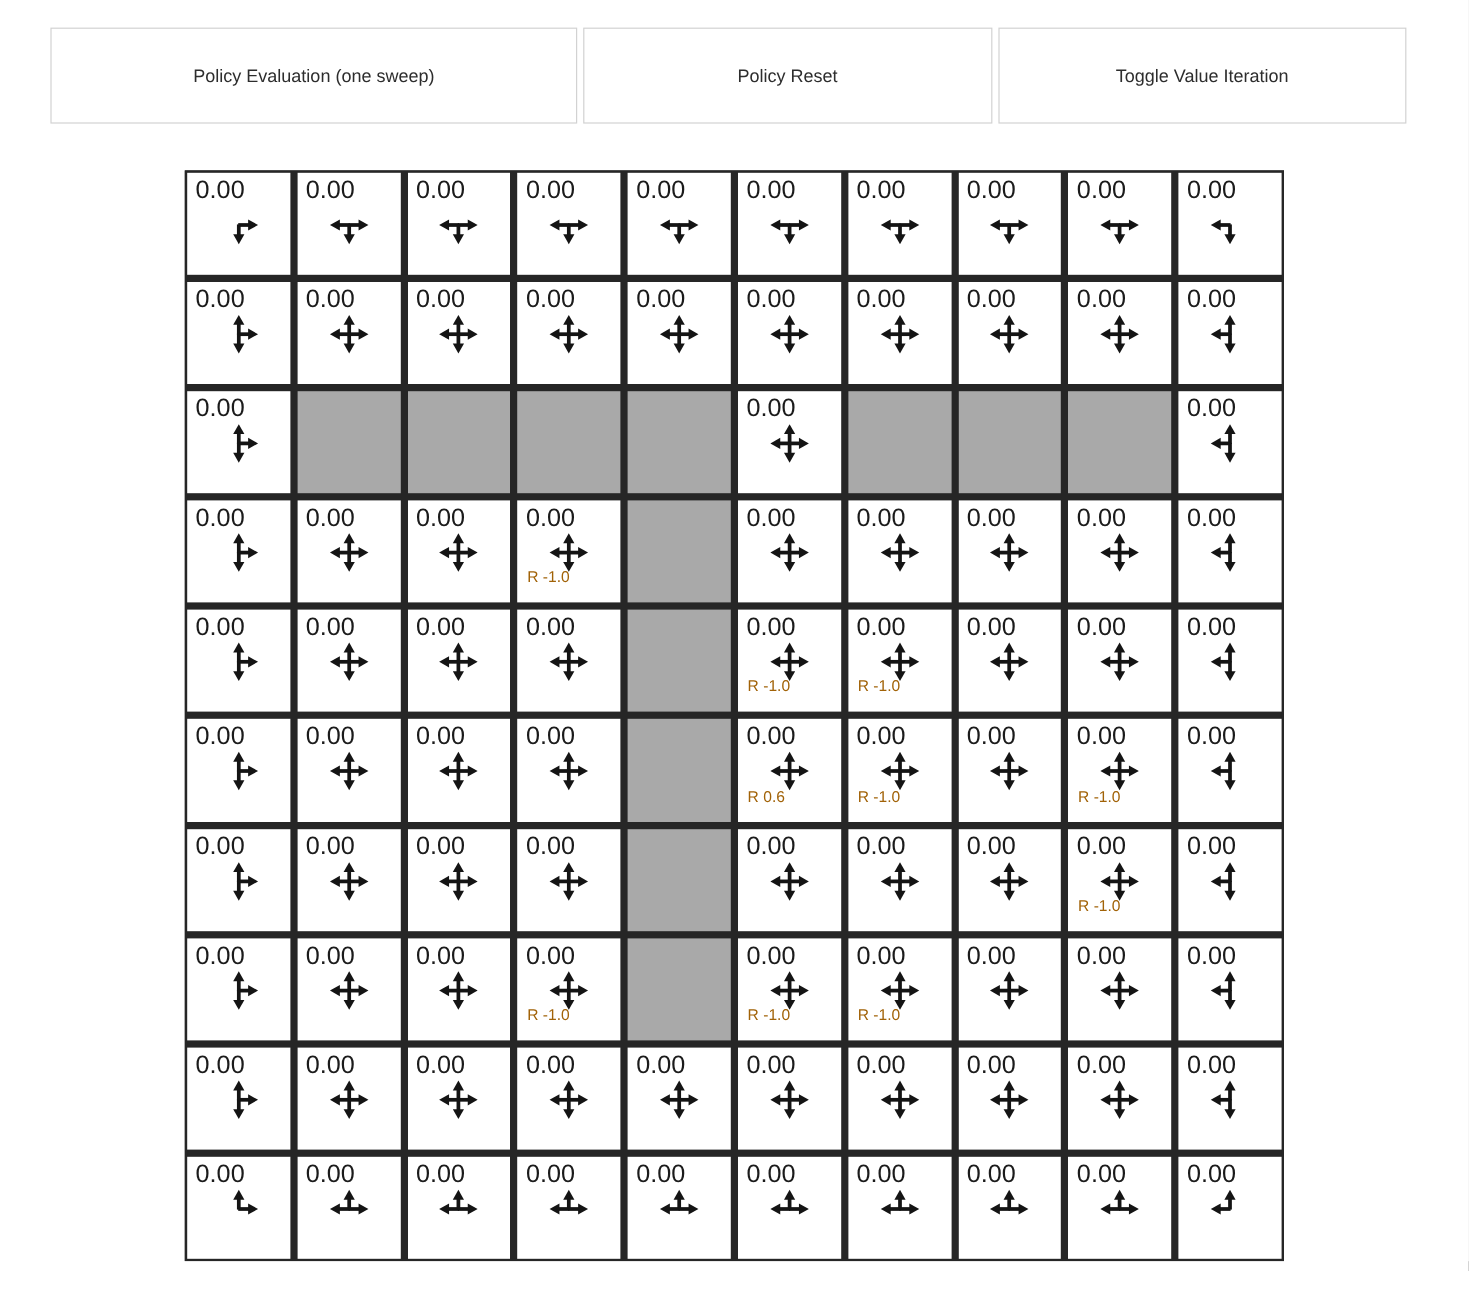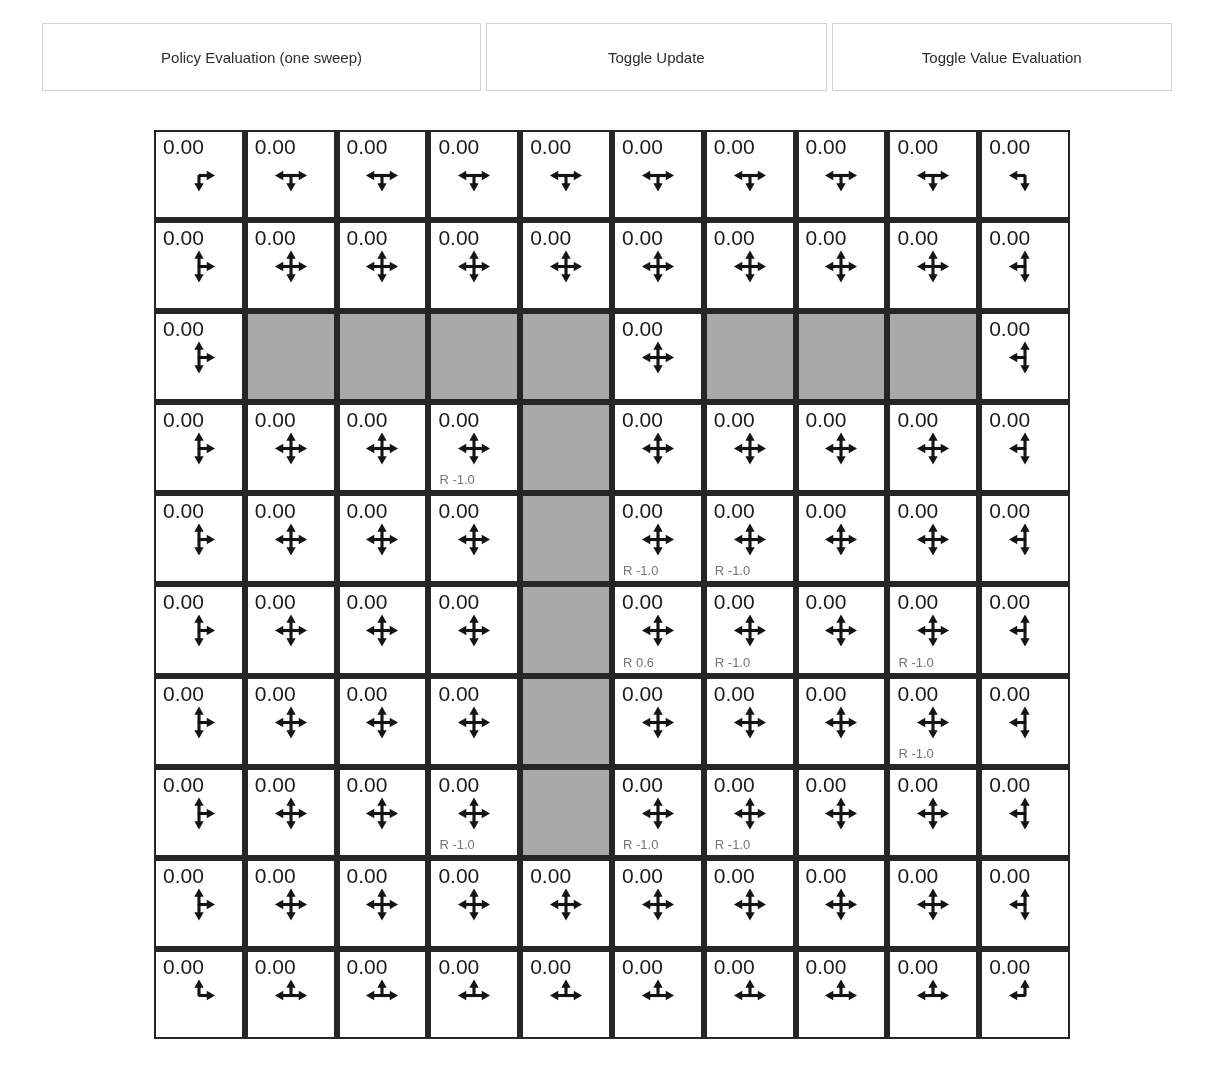--- a/index.html
+++ b/index.html
@@ -6,21 +6,21 @@
     margin: 0;
     padding: 0;
     background: #ffffff;
     font-family: "Liberation Sans", sans-serif;
     width: 1224px;
   }
   .toolbar {
     display: flex;
     gap: 5px;
     margin: 23px 52px 0 42px;
-    height: 68px;
+    height: 80px;
   }
   .toolbar button {
     background: #ffffff;
     border: 1px solid #d2d2d2;
     color: #2d2d2d;
     font-family: "Liberation Sans", sans-serif;
     font-size: 15px;
     flex: 1 1 0;
     cursor: pointer;
     padding: 0 10px;
@@ -53,33 +53,33 @@
   .arrows {
     position: absolute;
     top: 26px;
     left: 50%;
     transform: translateX(-50%);
     width: 35px;
     height: 35px;
   }
   .reward {
     position: absolute;
-    bottom: 3px;
+    bottom: 14px;
     left: 8px;
     font-size: 13px;
-    color: #737373;
+    color: #a16207;
   }
 </style>
 </head>
 <body>
 
 <div class="toolbar">
   <button>Policy Evaluation (one sweep)</button>
-  <button>Toggle Update</button>
-  <button>Toggle Value Evaluation</button>
+  <button>Policy Reset</button>
+  <button>Toggle Value Iteration</button>
 </div>
 
 <div class="grid" id="grid" style="grid-template-columns: repeat(10, 1fr); grid-template-rows: repeat(10, 1fr);">
     <div class="cell">
       <span class="val">0.00</span>
       <svg class="arrows" viewBox="0 0 36 36">
         <g transform="rotate(180 18 18)">
           <rect x="16.4" y="7.5" width="3.2" height="11" fill="#141414"></rect>
           <polygon points="18,1.5 13.2,10 22.8,10" fill="#141414"></polygon>
         </g>

